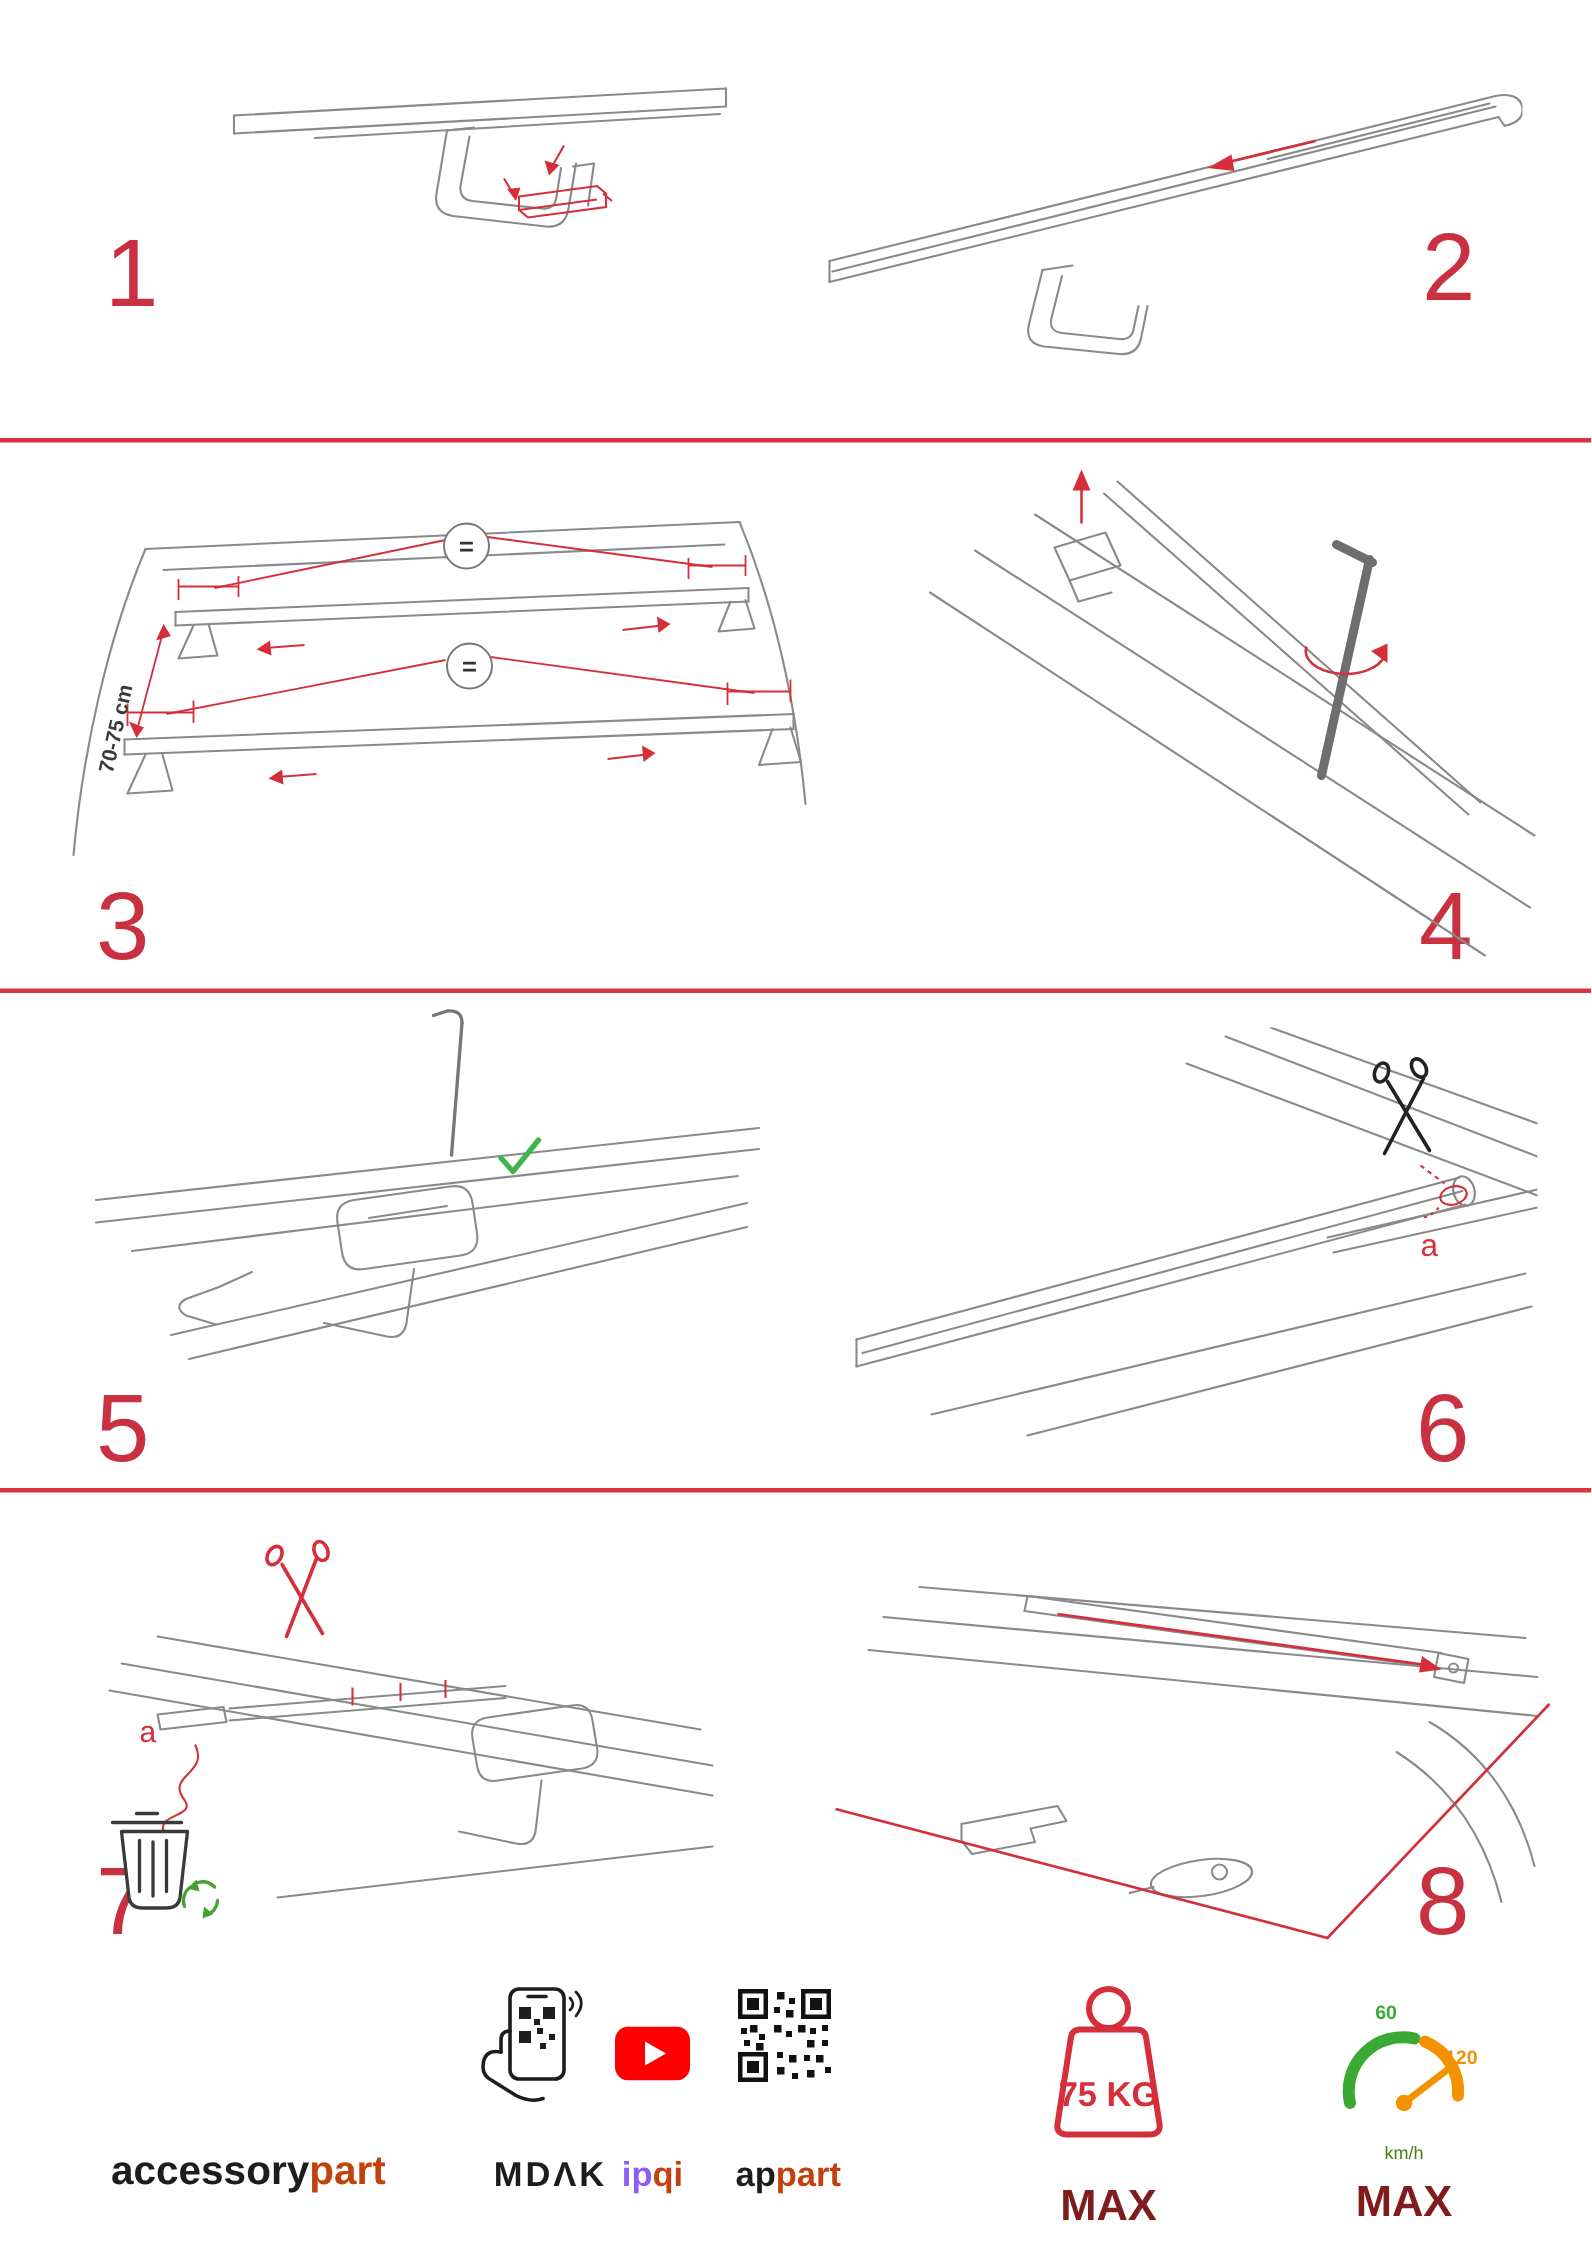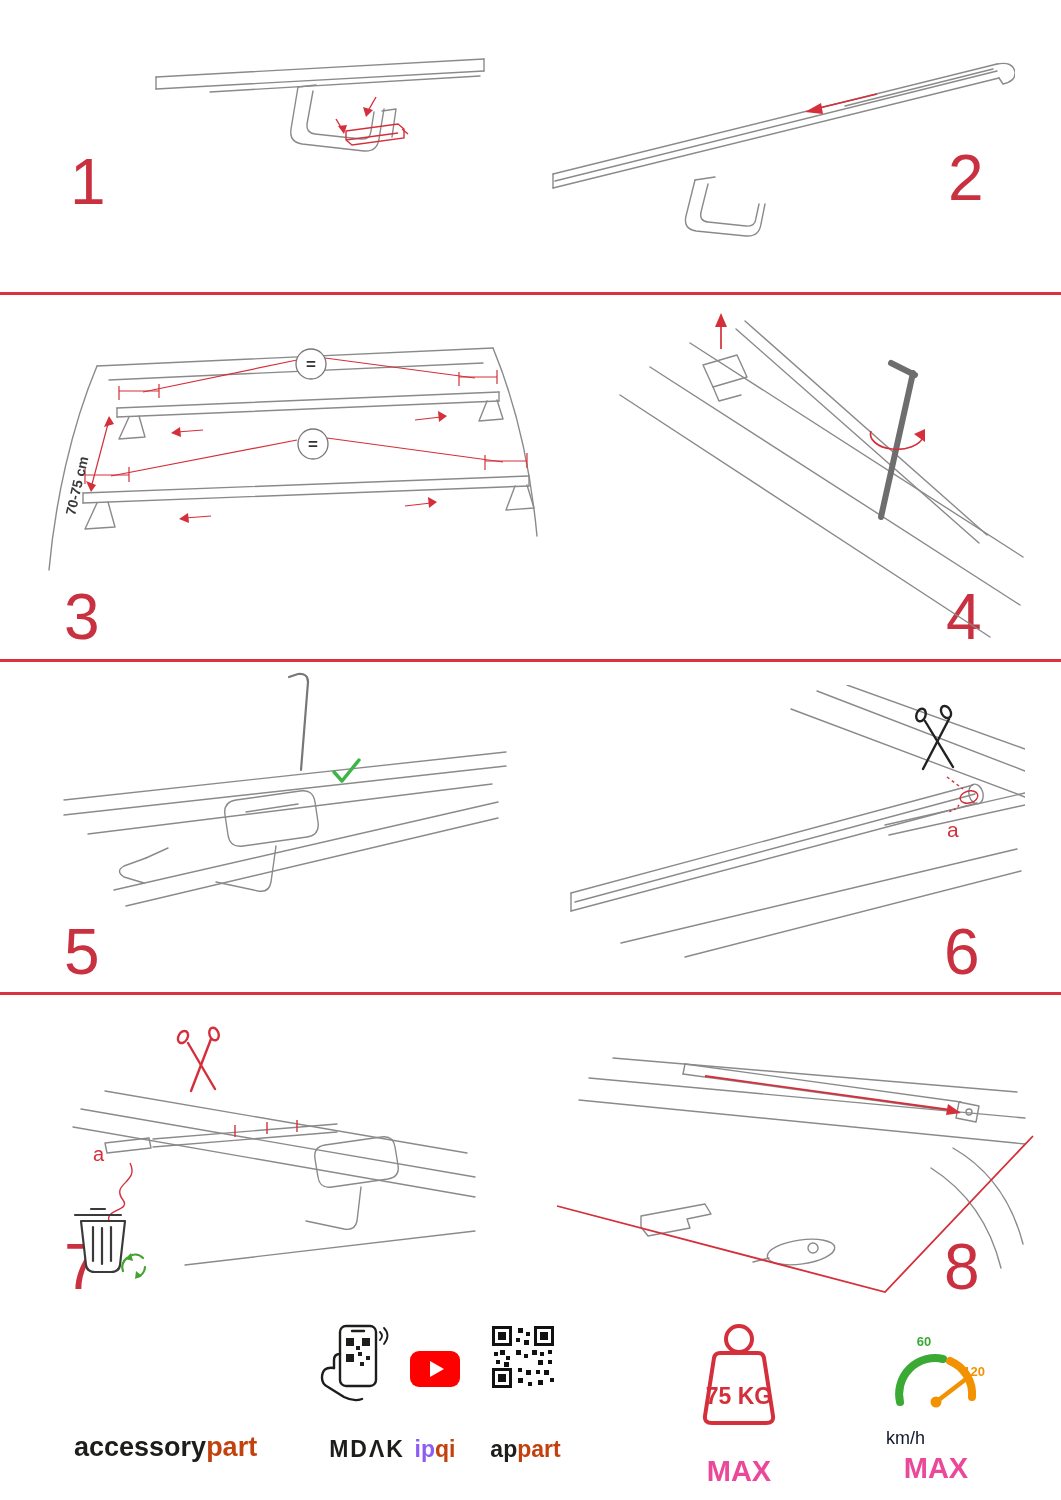--- a/index.html
+++ b/index.html
@@ -9,22 +9,22 @@
   .abs{position:absolute}
   .divider{position:absolute;left:0;width:1061px;height:3px;background:#d8333f}
   .step-number{position:absolute;font-size:64px;font-weight:400;color:#c93040;line-height:1}
   .basic-title{position:absolute;left:86px;top:1338px;font-size:48px;font-weight:600;
                letter-spacing:2px;color:#2b2a9a}
   .basic-sub{position:absolute;left:74px;top:1432px;font-size:27px;font-weight:700;color:#1d1d1b}
   .red{color:#c2410c}
   .gray{color:#8b5cf6}
   .brand-label{position:absolute;font-size:23px;font-weight:700;color:#1d1d1b;text-align:center}
   .ls2{letter-spacing:2px}
-  .max-label{position:absolute;font-size:29px;font-weight:700;color:#ec4899;text-align:center}
-  .kmh{position:absolute;font-size:18px;color:#0f172a;}
+  .max-label{position:absolute;font-size:29px;font-weight:700;color:#7f1d1d;text-align:center}
+  .kmh{position:absolute;font-size:12px;color:#4d7c0f;text-align:center}
   svg{display:block}
   svg text{font-family:"Liberation Sans",sans-serif}
 </style>
 </head>
 <body>
 
 <div class="page">
 
   <div class="divider" style="top:292px"></div>
   <div class="divider" style="top:659px"></div>

